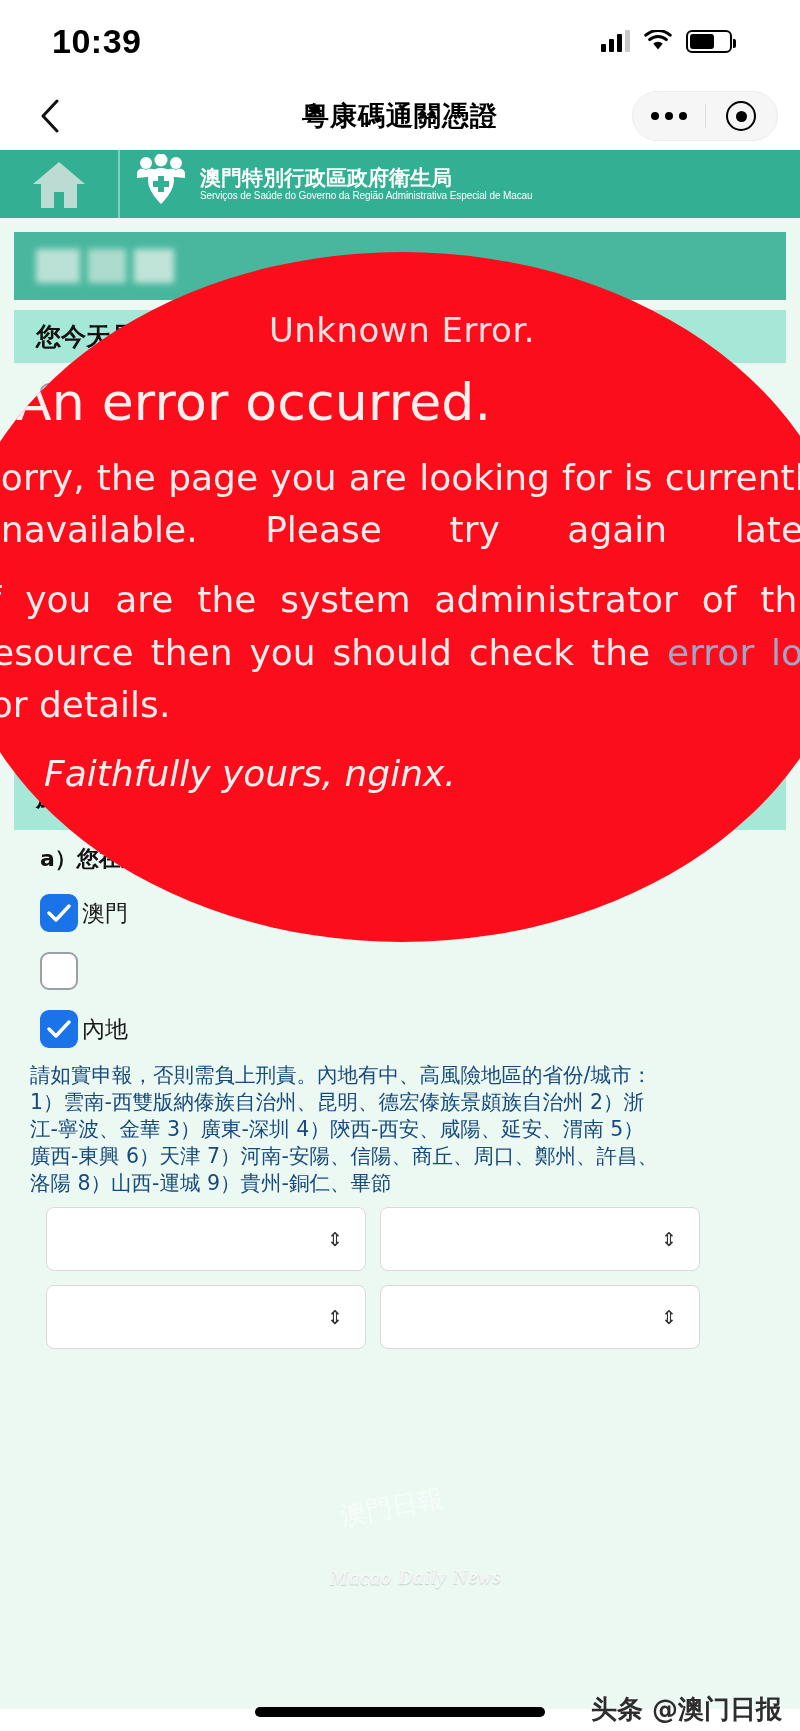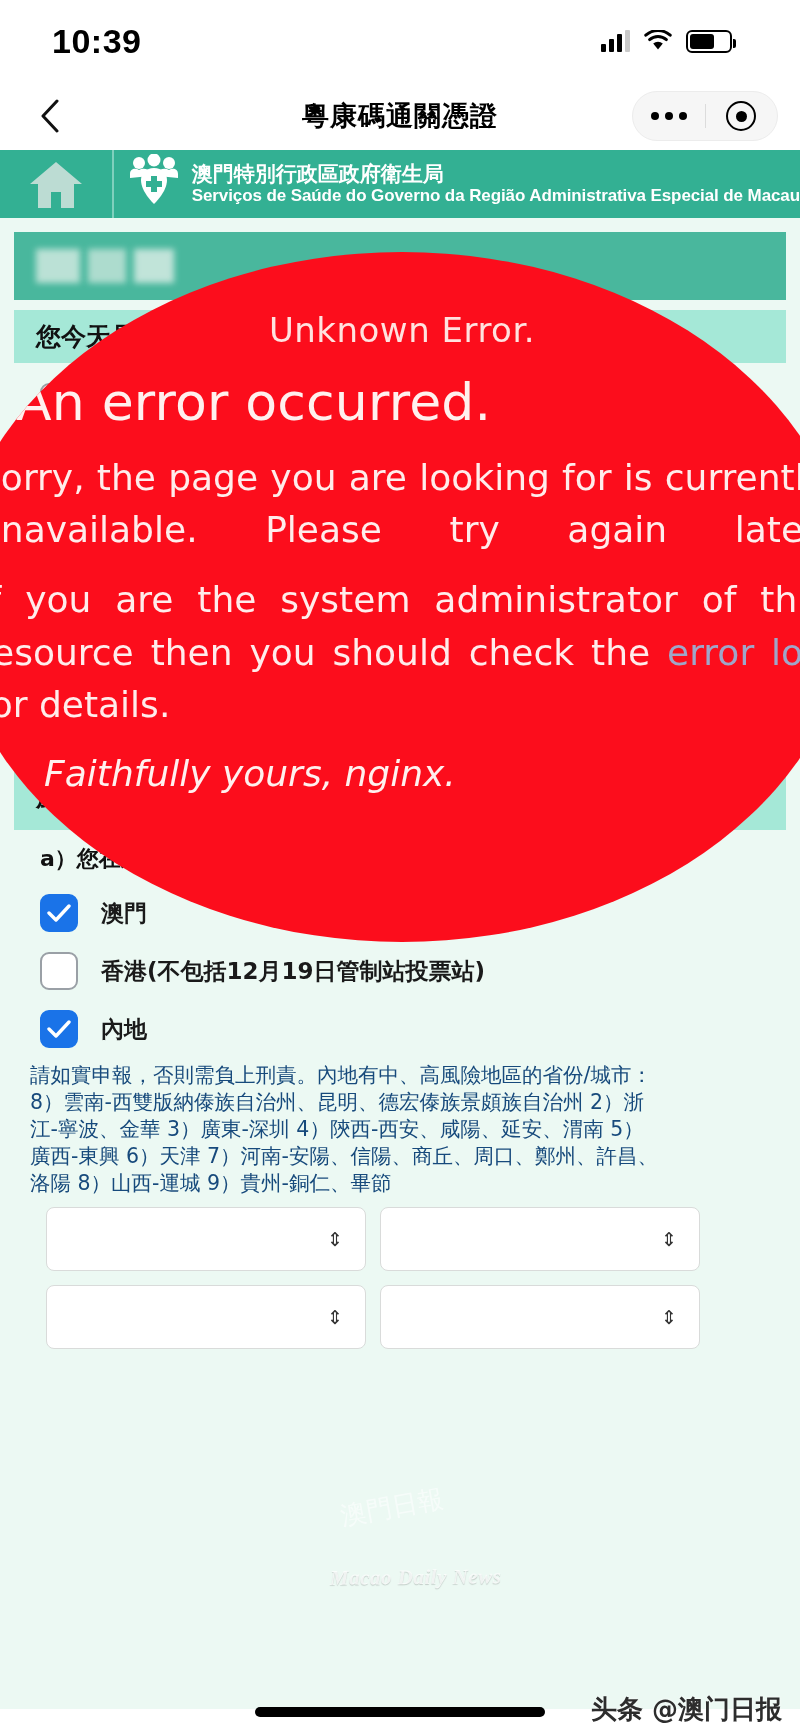--- a/index.html
+++ b/index.html
@@ -46,37 +46,37 @@
   .dots i { width:8px; height:8px; background:#000; border-radius:50%; display:block; }
   .target-ring { width:30px; height:30px; border-radius:50%; border:2.5px solid #000; display:flex; align-items:center; justify-content:center; }
   .target-dot { width:11px; height:11px; border-radius:50%; background:#000; }
 
   
   .gov-header { height:68px; background:#33b093; display:flex; align-items:stretch; }
   .gov-home { width:120px; display:flex; align-items:center; justify-content:center; border-right:2px solid #7fd0bd; }
   .gov-logo { width:58px; display:flex; align-items:center; justify-content:center; margin-left:12px; }
   .gov-text { display:flex; flex-direction:column; justify-content:center; padding-left:10px; color:#fff; }
   .gov-cn { font-size:21px; font-weight:700; line-height:1.15; font-family:"DejaVu Sans","Liberation Sans",sans-serif; }
-  .gov-pt { font-size:17px; font-weight:700; line-height:1.2; letter-spacing:-0.1px; white-space:nowrap; }
+  .gov-pt { font-size:10px; font-weight:400; line-height:1.2; letter-spacing:-0.1px; white-space:nowrap; }
 
   
   .page { position:relative; background:#ecf9f3; height:1491px; padding:0; overflow:hidden; }
 
   .name-band { margin:14px 14px 0 14px; height:68px; background:#49b79d; display:flex; align-items:center; padding-left:22px; }
   .name-blur { display:flex; gap:8px; }
   .name-blur span { display:block; width:44px; height:34px; background:#cfe9e0; opacity:.85; filter: blur(3px); }
   .name-blur span:nth-child(2){ width:38px; background:#bfe3d7; }
   .name-blur span:nth-child(3){ width:40px; background:#d6ece4; }
 
   .sec-title { margin:0 14px; background:#a5e8d7; padding:12px 22px; font-size:27px; font-weight:700; color:#111; font-family:"DejaVu Sans","Liberation Sans",sans-serif; }
   .sec-title.tall { padding:16px 22px; }
   .req { color:#e8372a; font-weight:700; }
   .q-sub { padding: 14px 26px 0 40px; font-size:22px; font-weight:700; color:#111; font-family:"DejaVu Sans","Liberation Sans",sans-serif; }
 
-  .cbrow { display:flex; align-items:flex-start; gap:23px; padding: 20px 26px 0 40px; font-weight: bold; }
+  .cbrow { display:flex; align-items:flex-start; gap:4px; padding: 20px 26px 0 40px; }
   .cbox { flex:none; width:38px; height:38px; border-radius:9px; border:2px solid #9aa0a6; background:#fff; }
   .cbox.checked { background:#1a73e8; border-color:#1a73e8; display:flex; align-items:center; justify-content:center; }
   .cbox.checked svg { display:block; }
   .cblabel { font-size:23px; color:#1a1a1a; line-height:38px; font-family:"DejaVu Sans","Liberation Sans",sans-serif; }
   .cblabel.dim { color:#6f7d78; }
 
   .bluenote { padding: 14px 14px 0 30px; color:#174a7c; font-size:20.5px; line-height:1.32; font-family:"DejaVu Sans","Liberation Sans",sans-serif; white-space:nowrap; overflow:hidden; }
   .bluenote div { overflow:hidden; text-overflow:clip; }
 
   .selgrid { display:flex; flex-wrap:wrap; gap:14px; padding: 10px 0 0 46px; }
@@ -251,35 +251,34 @@
       <div class="cbox checked">
         <svg width="24" height="20" viewBox="0 0 24 20">
             <path d="M2 10 L9 17 L22 3" stroke="#fff" stroke-width="3.4" fill="none" stroke-linecap="round" stroke-linejoin="round"></path>
           </svg>
       </div>
       <div class="cblabel">澳門</div>
     </div>
 
     <div class="cbrow">
       <div class="cbox"></div>
-      <div class="cblabel">香港(不包括12月19日管制站投票站)</div>
     </div>
 
     <div class="cbrow">
       <div class="cbox checked">
         <svg width="24" height="20" viewBox="0 0 24 20">
             <path d="M2 10 L9 17 L22 3" stroke="#fff" stroke-width="3.4" fill="none" stroke-linecap="round" stroke-linejoin="round"></path>
           </svg>
       </div>
       <div class="cblabel">內地</div>
     </div>
 
     <div class="bluenote">
       <div>請如實申報，否則需負上刑責。內地有中、高風險地區的省份/城市：</div>
-      <div>8）雲南-西雙版納傣族自治州、昆明、德宏傣族景頗族自治州 2）浙</div>
+      <div>1）雲南-西雙版納傣族自治州、昆明、德宏傣族景頗族自治州 2）浙</div>
       <div>江-寧波、金華 3）廣東-深圳 4）陝西-西安、咸陽、延安、渭南 5）</div>
       <div>廣西-東興 6）天津 7）河南-安陽、信陽、商丘、周口、鄭州、許昌、</div>
       <div>洛陽 8）山西-運城 9）貴州-銅仁、畢節</div>
     </div>
 
     <div class="selgrid">
       <div class="sel">
           <span class="chev">⇕</span>
         </div>
       <div class="sel">

